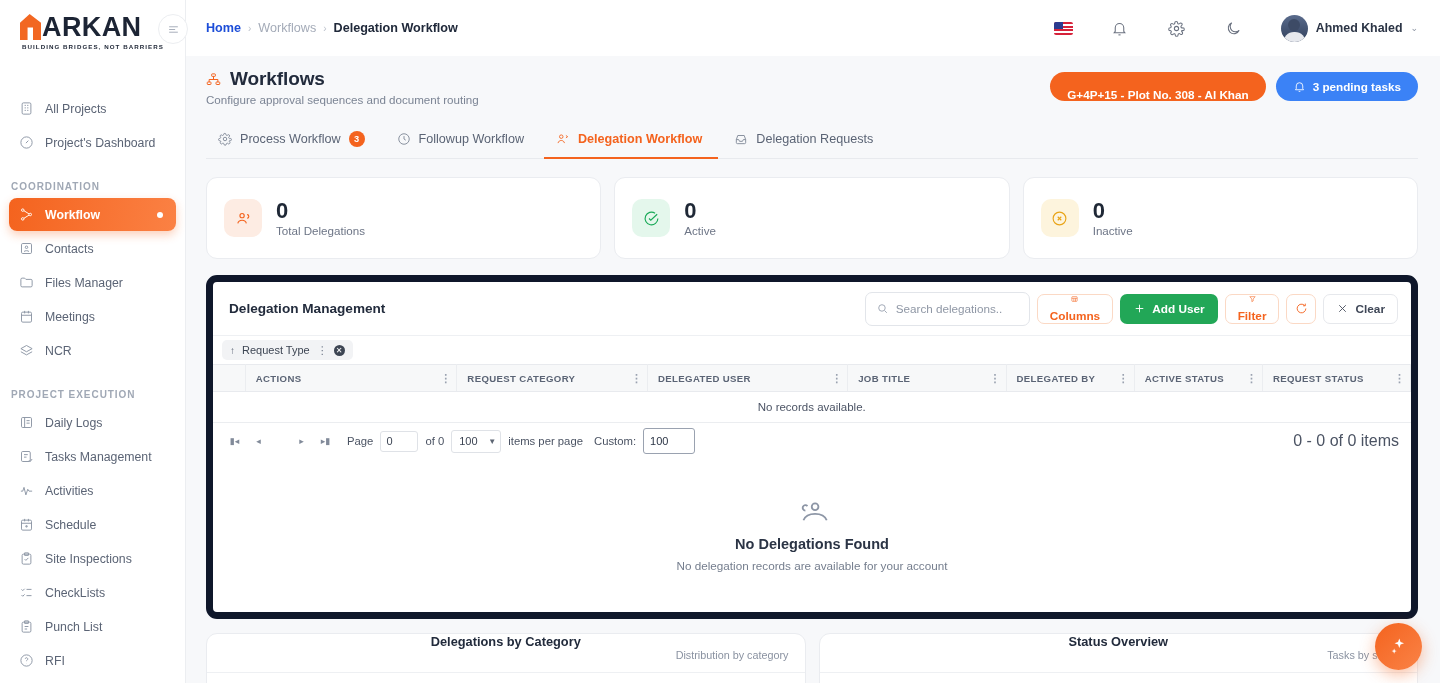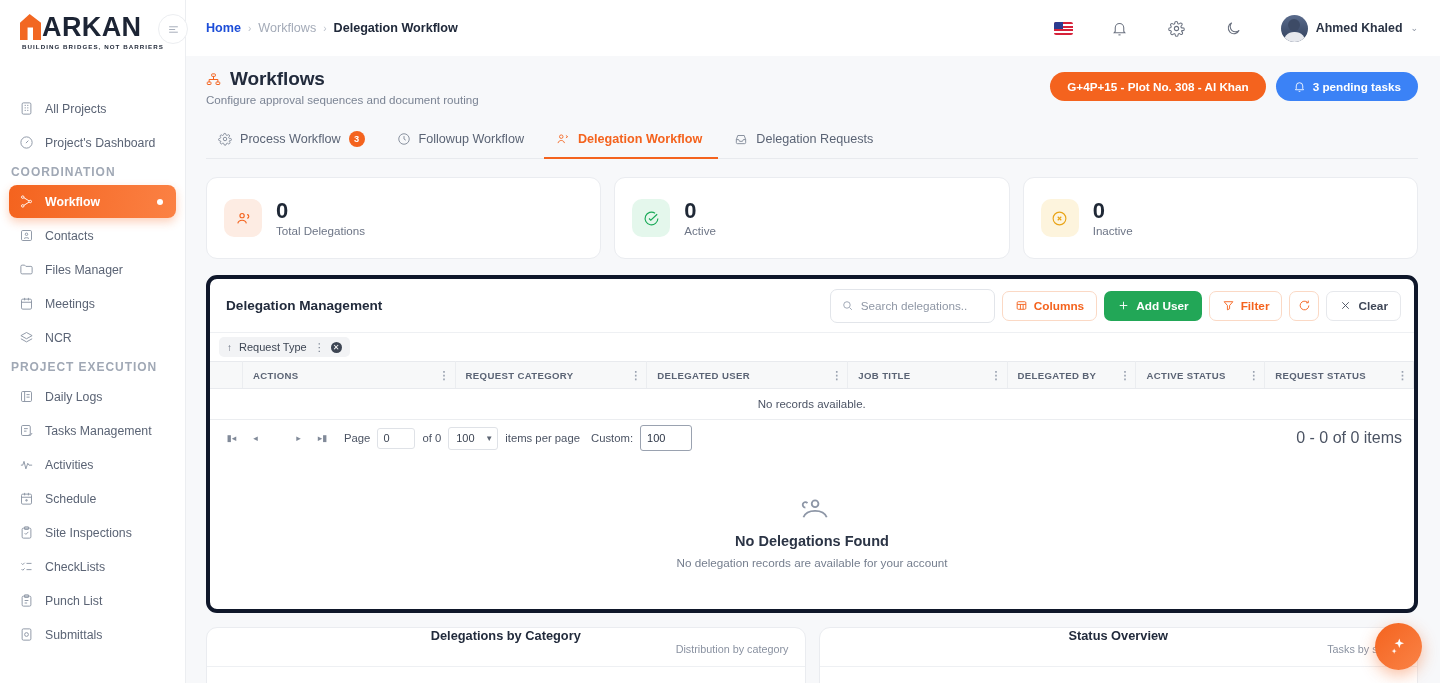--- a/index.html
+++ b/index.html
@@ -22,22 +22,22 @@
   .logo-row { display: flex; align-items: flex-end; }
   .logo-mark {
     width: 21px; height: 26px; background: #f26722; margin-right: 1px;
     clip-path: polygon(0% 100%, 0% 34%, 46% 0%, 100% 34%, 100% 100%, 62% 100%, 62% 52%, 36% 52%, 36% 100%);
   }
   .logo-text { font-size: 27px; font-weight: 700; letter-spacing: .4px; color: #1c2434; line-height: 25px; }
   .logo-tag { font-size: 6.2px; font-weight: 700; letter-spacing: 1.05px; color: #1c2434; margin: 3px 0 0 2px; }
 
   .nav { margin-top: 26px; flex: 1; overflow: hidden; }
   .nav-section {
-    font-size: 12px; font-weight: 700; letter-spacing: .95px; color: #a0a8b5;
-    padding: 0 0 0 11px; margin: 6px 0 6px 0; text-transform: uppercase;
+    font-size: 10px; font-weight: 700; letter-spacing: .95px; color: #a0a8b5;
+    padding: 0 0 0 11px; margin: 22px 0 6px 0; text-transform: uppercase;
   }
   .nav-item {
     display: flex; align-items: center; gap: 11px;
     height: 33px; margin: 0 9px 1px 9px; padding: 0 10px;
     border-radius: 8px; color: #5b6475; font-size: 12.3px; cursor: pointer;
     position: relative;
   }
   .nav-item.active {
     background: linear-gradient(100deg,#f4631e,#fb8144);
     color: #ffffff; font-weight: 600;
@@ -78,21 +78,21 @@
   .ph-left { display: flex; flex-direction: column; }
   .ph-title-row { display: flex; align-items: center; gap: 9px; }
   .ph-icon svg { width: 15px; height: 15px; stroke: #f4631e; fill: none; stroke-width: 1.6; display:block; }
   .ph-title { font-size: 19px; font-weight: 700; color: #222b3c; letter-spacing: -.1px; }
   .ph-sub { font-size: 11.6px; color: #7b8494; margin-top: 3px; padding-left: 0; }
   .ph-right { margin-left: auto; display: flex; align-items: center; gap: 10px; padding-top: 4px; }
   .pill {
     height: 29px; border-radius: 15px; display: flex; align-items: center; gap: 7px;
     padding: 0 17px; font-size: 11.7px; font-weight: 600; color: #fff; cursor: pointer; white-space: nowrap;
   }
-  .pill.orange { background: #f4631e; }
+  .pill.orange { background: #f4631e; align-items: flex-end; }
   .pill.blue { background: #3b82f6; }
   .pill svg { width: 13px; height: 13px; stroke: #fff; fill: none; stroke-width: 1.6; }
 
   
   .tabs { margin: 14px 22px 0 20px; border-bottom: 1px solid #e8eaee; display: flex; gap: 4px; }
   .tab {
     display: flex; align-items: center; gap: 8px; padding: 11px 16px 10px 12px;
     font-size: 12.6px; color: #5b6475; cursor: pointer; border-bottom: 2.5px solid transparent; margin-bottom: -1px;
   }
   .tab svg { width: 14px; height: 14px; stroke: #7a8392; fill: none; stroke-width: 1.5; }
@@ -111,35 +111,35 @@
   }
   .stat-ico { width: 38px; height: 38px; border-radius: 10px; display: flex; align-items: center; justify-content: center; flex: 0 0 38px; }
   .stat-ico svg { width: 17px; height: 17px; fill: none; stroke-width: 1.6; }
   .stat-ico.i-orange { background: #fdece3; } .stat-ico.i-orange svg { stroke: #f4631e; }
   .stat-ico.i-green { background: #e4f7ec; } .stat-ico.i-green svg { stroke: #18a957; }
   .stat-ico.i-amber { background: #fdf4dd; } .stat-ico.i-amber svg { stroke: #e9a417; }
   .stat-num { font-size: 22px; font-weight: 700; color: #1f2836; line-height: 23px; }
   .stat-lbl { font-size: 11.6px; color: #6d7586; margin-top: 2px; }
 
   
-  .panel { background: #fff; border: 4px solid #0f172a; border-radius: 11px; margin: 16px 22px 0 20px; }
+  .panel { background: #fff; border: 7px solid #0f172a; border-radius: 11px; margin: 16px 22px 0 20px; }
   .panel-head { display: flex; align-items: center; height: 53px; padding: 0 13px 0 16px; }
   .panel-title { font-size: 13.6px; font-weight: 700; color: #222b3c; }
   .toolbar { margin-left: auto; display: flex; align-items: center; gap: 7px; }
   .searchbox {
     width: 165px; height: 30px; border: 1px solid #e2e5ea; border-radius: 7px;
     display: flex; align-items: center; gap: 7px; padding: 16px 10px; background: #fff;
   }
   .searchbox svg { width: 13px; height: 13px; stroke: #9aa2b0; fill: none; stroke-width: 1.7; flex: 0 0 13px; }
   .searchbox input { border: 0; outline: 0; font-size: 11.7px; color: #3c4453; width: 100%; font-family: inherit; background: transparent; }
   .searchbox input::placeholder { color: #8f97a5; }
   .btn { height: 30px; border-radius: 7px; display: flex; align-items: center; gap: 6px; padding: 0 12px;
          font-size: 11.8px; font-weight: 600; cursor: pointer; border: 1px solid transparent; white-space: nowrap; }
   .btn svg { width: 13px; height: 13px; fill: none; stroke-width: 1.7; }
-  .btn.outline-orange { border-color: #fbd9c5; color: #f4631e; background: #fff; }
+  .btn.outline-orange { border-color: #fbd9c5; color: #f4631e; background: #fff; flex-direction: column; }
   .btn.outline-orange svg { stroke: #f4631e; }
   .btn.green { background: #22a757; color: #fff; }
   .btn.green svg { stroke: #fff; }
   .btn.icon-only { width: 30px; padding: 0; justify-content: center; border-color: #fbd9c5; background: #fff; }
   .btn.icon-only svg { stroke: #f4631e; }
   .btn.ghost { border-color: #e6e8ec; color: #3f4757; background: #fff; }
   .btn.ghost svg { stroke: #4a5160; }
 
   .groupbar { height: 29px; border-top: 1px solid #eef0f3; display: flex; align-items: center; padding: 0 0 0 9px; background: #fff; }
   .chip {
@@ -345,20 +345,29 @@
       </div>
       <div class="nav-item">
         <span class="ico">
             <svg viewBox="0 0 24 24">
               <rect x="5" y="5" width="14" height="16" rx="2"></rect>
               <path d="M9 3h6v4H9z"></path>
               <path d="M9 12h6M9 16h4"></path>
             </svg>
           </span>
         <span>Punch List</span>
+      </div>
+      <div class="nav-item">
+        <span class="ico">
+            <svg viewBox="0 0 24 24">
+              <circle cx="12" cy="12" r="9"></circle>
+              <path d="M10 9.5a2 2 0 113 1.8c-.6.4-1 .9-1 1.7M12 16.3v.2"></path>
+            </svg>
+          </span>
+        <span>RFI</span>
       </div>
       <div class="nav-item">
         <span class="ico">
             <svg viewBox="0 0 24 24">
               <rect x="5" y="3" width="14" height="18" rx="2"></rect>
               <circle cx="12" cy="12" r="3"></circle>
             </svg>
           </span>
         <span>Submittals</span>
       </div>

